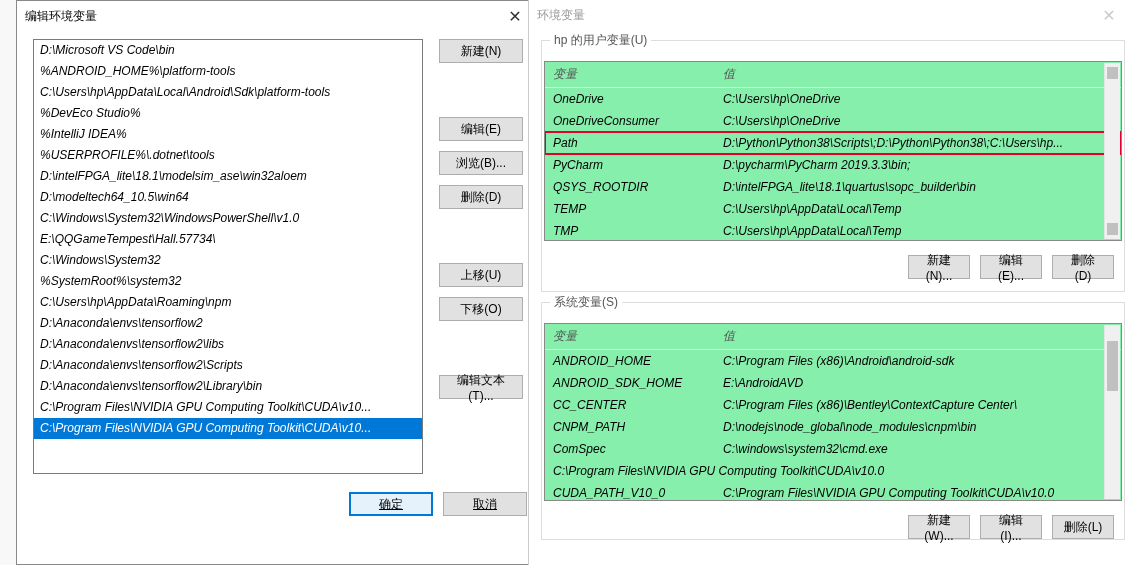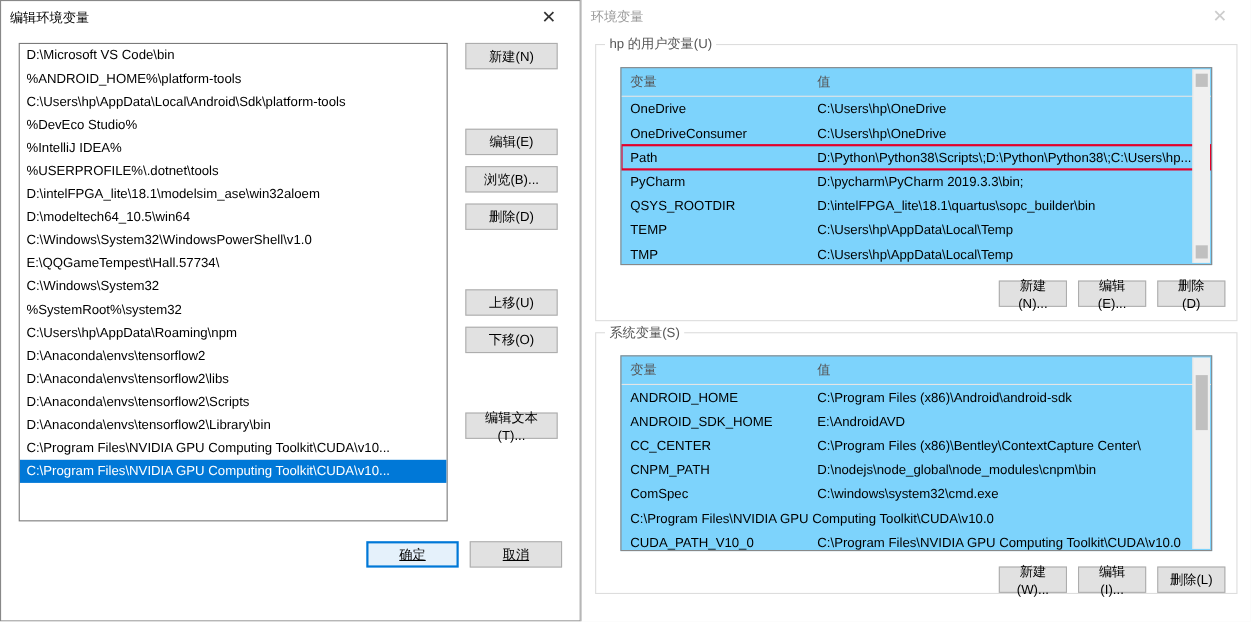--- a/index.html
+++ b/index.html
@@ -41,20 +41,21 @@
       display: flex;
       padding: 8px 16px 10px 16px;
       gap: 16px;
     }
     .listbox {
       border: 1px solid #7a7a7a;
       width: 390px;
       height: 435px;
       overflow: hidden;
       background: #fff;
+      font-style: italic;
     }
     .list-item {
       padding: 3px 6px;
       font-size: 12px;
       line-height: 15px;
       white-space: nowrap;
       overflow: hidden;
       text-overflow: ellipsis;
       cursor: default;
     }
@@ -121,26 +122,27 @@
     .group-label {
       position: absolute;
       top: -9px;
       left: 8px;
       background: #fff;
       padding: 0 4px;
       font-size: 12px;
       color: #555;
     }
     .table-wrap {
-      margin: 6px 22px;
+      margin: 6px 2px;
       border: 1px solid #888;
       height: 180px;
       overflow: hidden;
       position: relative;
-      background: #7dd3fc;
+      background: #86efac;
+      font-style: italic;
     }
     .table-wrap.small { height: 178px; }
     .table-head {
       display: flex;
       border-bottom: 1px solid #e5e5e5;
       font-size: 12px;
       color: #555;
     }
     .th, .td {
       padding: 4px 8px;
@@ -177,21 +179,21 @@
       display: flex;
       justify-content: flex-end;
       gap: 10px;
       padding: 8px 10px 12px 10px;
     }
     .group-btns .btn { width: 62px; }
   </style>
 </head>
 <body>
 
-<div class="dialog" style="left:0; top:0; width:528px; height:565px;">
+<div class="dialog" style="left:16px; top:0; width:528px; height:565px;">
   <div class="dialog-titlebar">
     <span class="dialog-title">编辑环境变量</span>
     <div class="close-btn">
       <span>✕</span>
     </div>
   </div>
   <div class="content-area">
     <div class="listbox" id="path-listbox">
         <div class="list-item">D:\Microsoft VS Code\bin</div>
         <div class="list-item">%ANDROID_HOME%\platform-tools</div>

